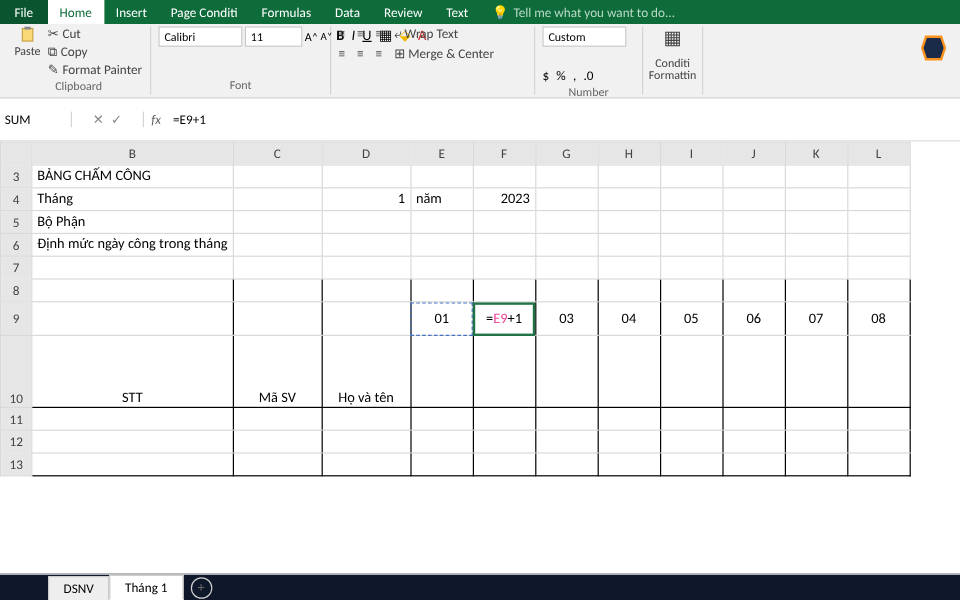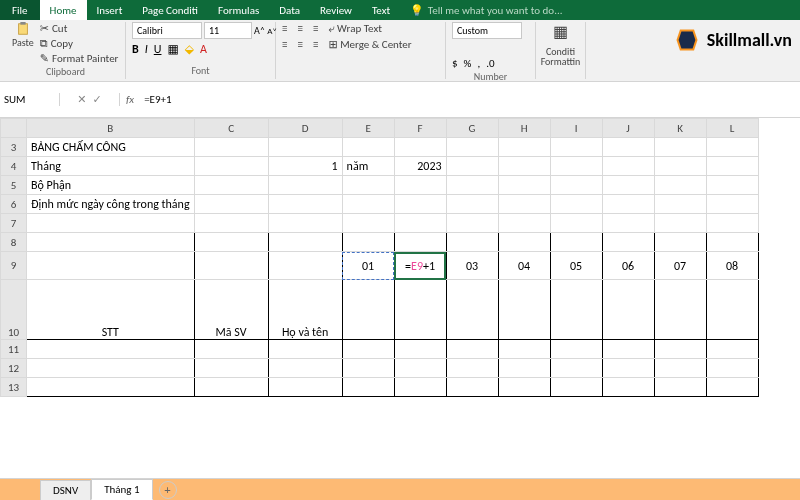--- a/index.html
+++ b/index.html
@@ -33,21 +33,21 @@
 .thick-t{border-top:1px solid #000!important}
 .thick-b{border-bottom:1px solid #000!important}
 .thick-l{border-left:1px solid #000!important}
 .thick-r{border-right:1px solid #000!important}
 .activecell{outline:2px solid #217346;outline-offset:-2px;background:#fff}
 .refcell{background:#fff;outline:1px dashed #4472c4;outline-offset:-1px}
 .r9{height:28px!important}
 .r10{height:60px!important;vertical-align:bottom}
 .cellref{color:#ec4899}
 .centre{text-align:center}
-.sheettabs{position:absolute;bottom:0;left:0;right:0;height:22px;background:#fdba74;border-top:1px solid #d4d4d4;display:flex;align-items:center;font-size:11px;padding-left:40px;gap:0}
+.sheettabs{position:absolute;bottom:0;left:0;right:0;height:22px;background:#0f172a;border-top:1px solid #d4d4d4;display:flex;align-items:center;font-size:11px;padding-left:40px;gap:0}
 .sheettabs .st{padding:3px 12px;border:1px solid #ccc;border-bottom:none;background:#eee;cursor:pointer}
 .sheettabs .st.active{background:#fff;border-bottom:1px solid #fff;font-weight:400}
 .sheettabs .plus{width:18px;height:18px;border:1px solid #ccc;border-radius:50%;display:flex;align-items:center;justify-content:center;margin-left:6px;font-size:12px;color:#666}
 .icn{width:14px;height:14px;display:inline-block}
 </style>
 </head>
 <body>
 
 <div class="titlebar">
   <div class="file">File</div>
@@ -85,21 +85,21 @@
           </span>
         <span>
             <span>✎</span>
             <span>Format Painter</span>
           </span>
       </div>
     </div>
     <div class="lbl">Clipboard</div>
   </div>
   <div class="rgroup" style="width:150px">
-    <div class="top" style="flex-direction:column;gap:3px">
+    <div class="top" style="flex-direction:row;gap:3px">
       <div class="fontrow">
         <input class="smbtn" style="width: 70px;" value="Calibri">
         <input class="smbtn" style="width: 30px;" value="11">
         <span style="font-size:10px">A˄</span>
         <span style="font-size:9px">A˅</span>
       </div>
       <div class="fontrow" style="gap:6px;font-size:12px">
         <b>B</b>
         <i>I</i>
         <u>U</u>
@@ -144,21 +144,20 @@
       <span style="text-align:center;white-space:pre-line;line-height:1">Conditi
 Formattin</span>
     </div>
     <div class="lbl">&nbsp;</div>
   </div>
   <div class="biglogo">
     <svg viewBox="0 0 40 40">
         <polygon points="10,5 30,5 35,20 30,35 10,35 5,20" fill="#f7931e"></polygon>
         <polygon points="12,8 28,8 32,20 28,32 12,32 8,20" fill="#1a2b4a"></polygon>
       </svg>
-    <span>Skillmall.vn</span>
   </div>
 </div>
 
 <div class="namebox">
   <div class="nm">SUM</div>
   <div style="width:60px;border-right:1px solid #d4d4d4;display:flex;justify-content:center;gap:6px;color:#888">
     <span>✕</span>
     <span>✓</span>
   </div>
   <div class="fx">fx</div>

